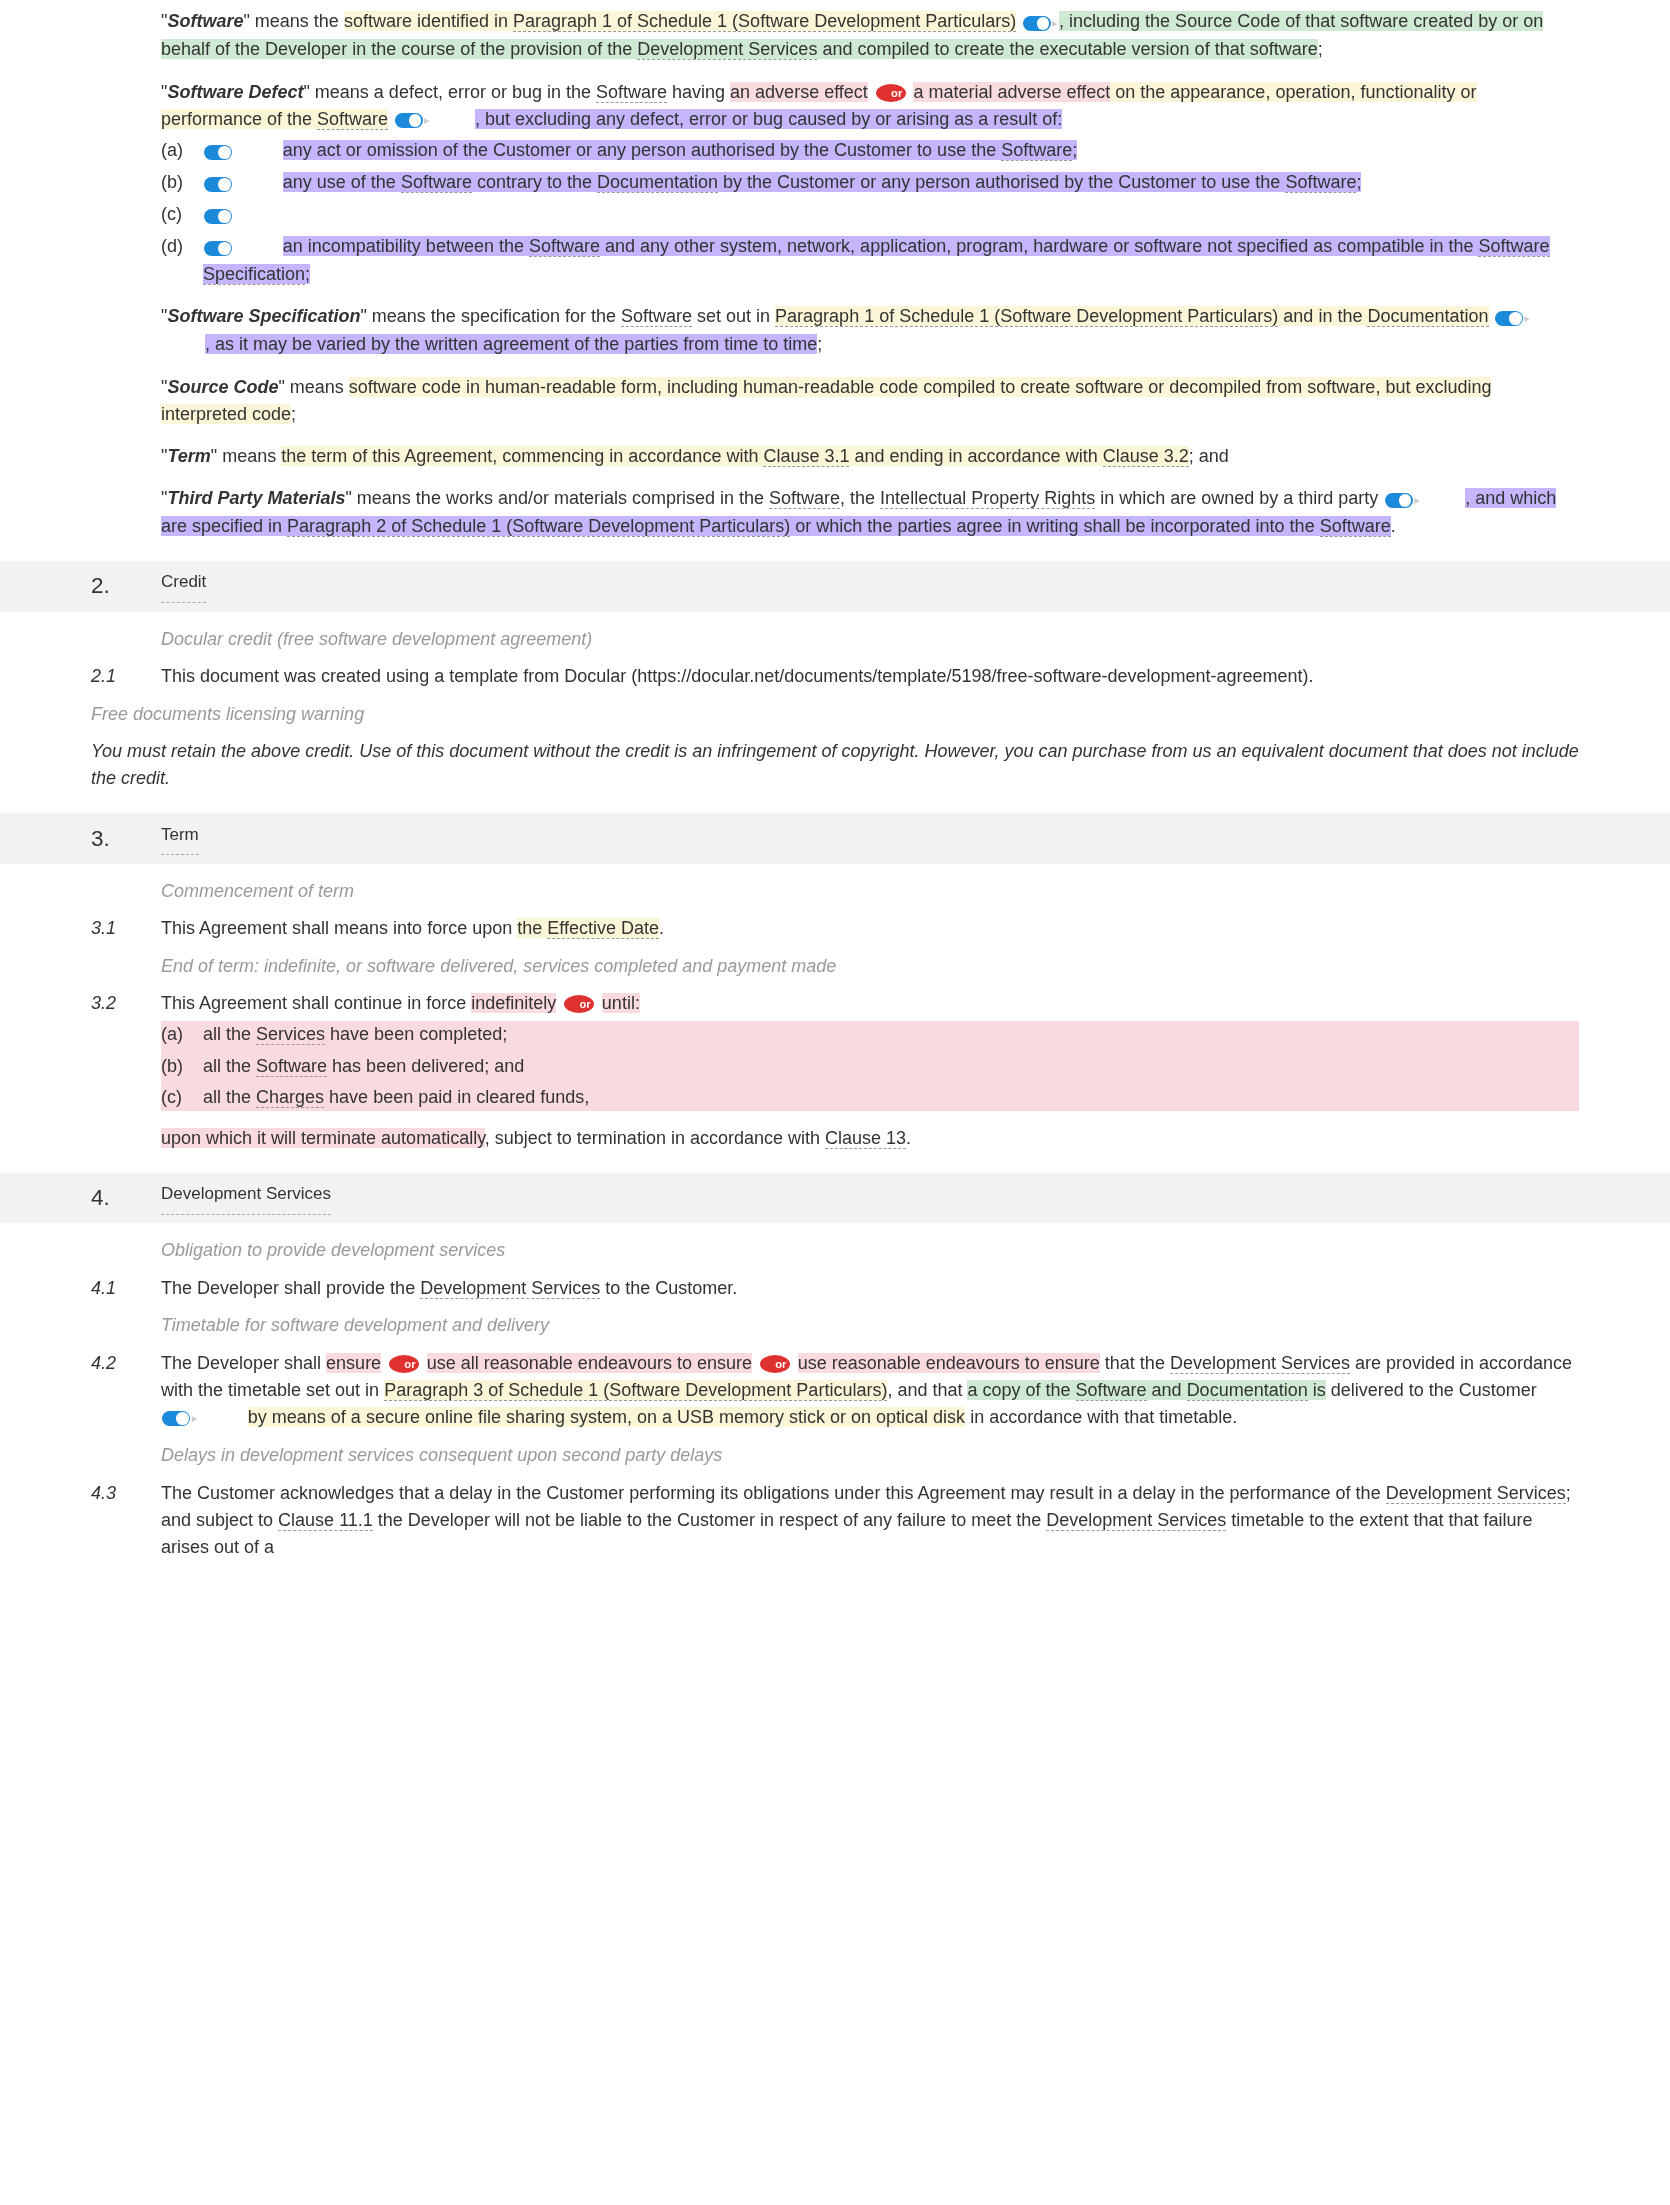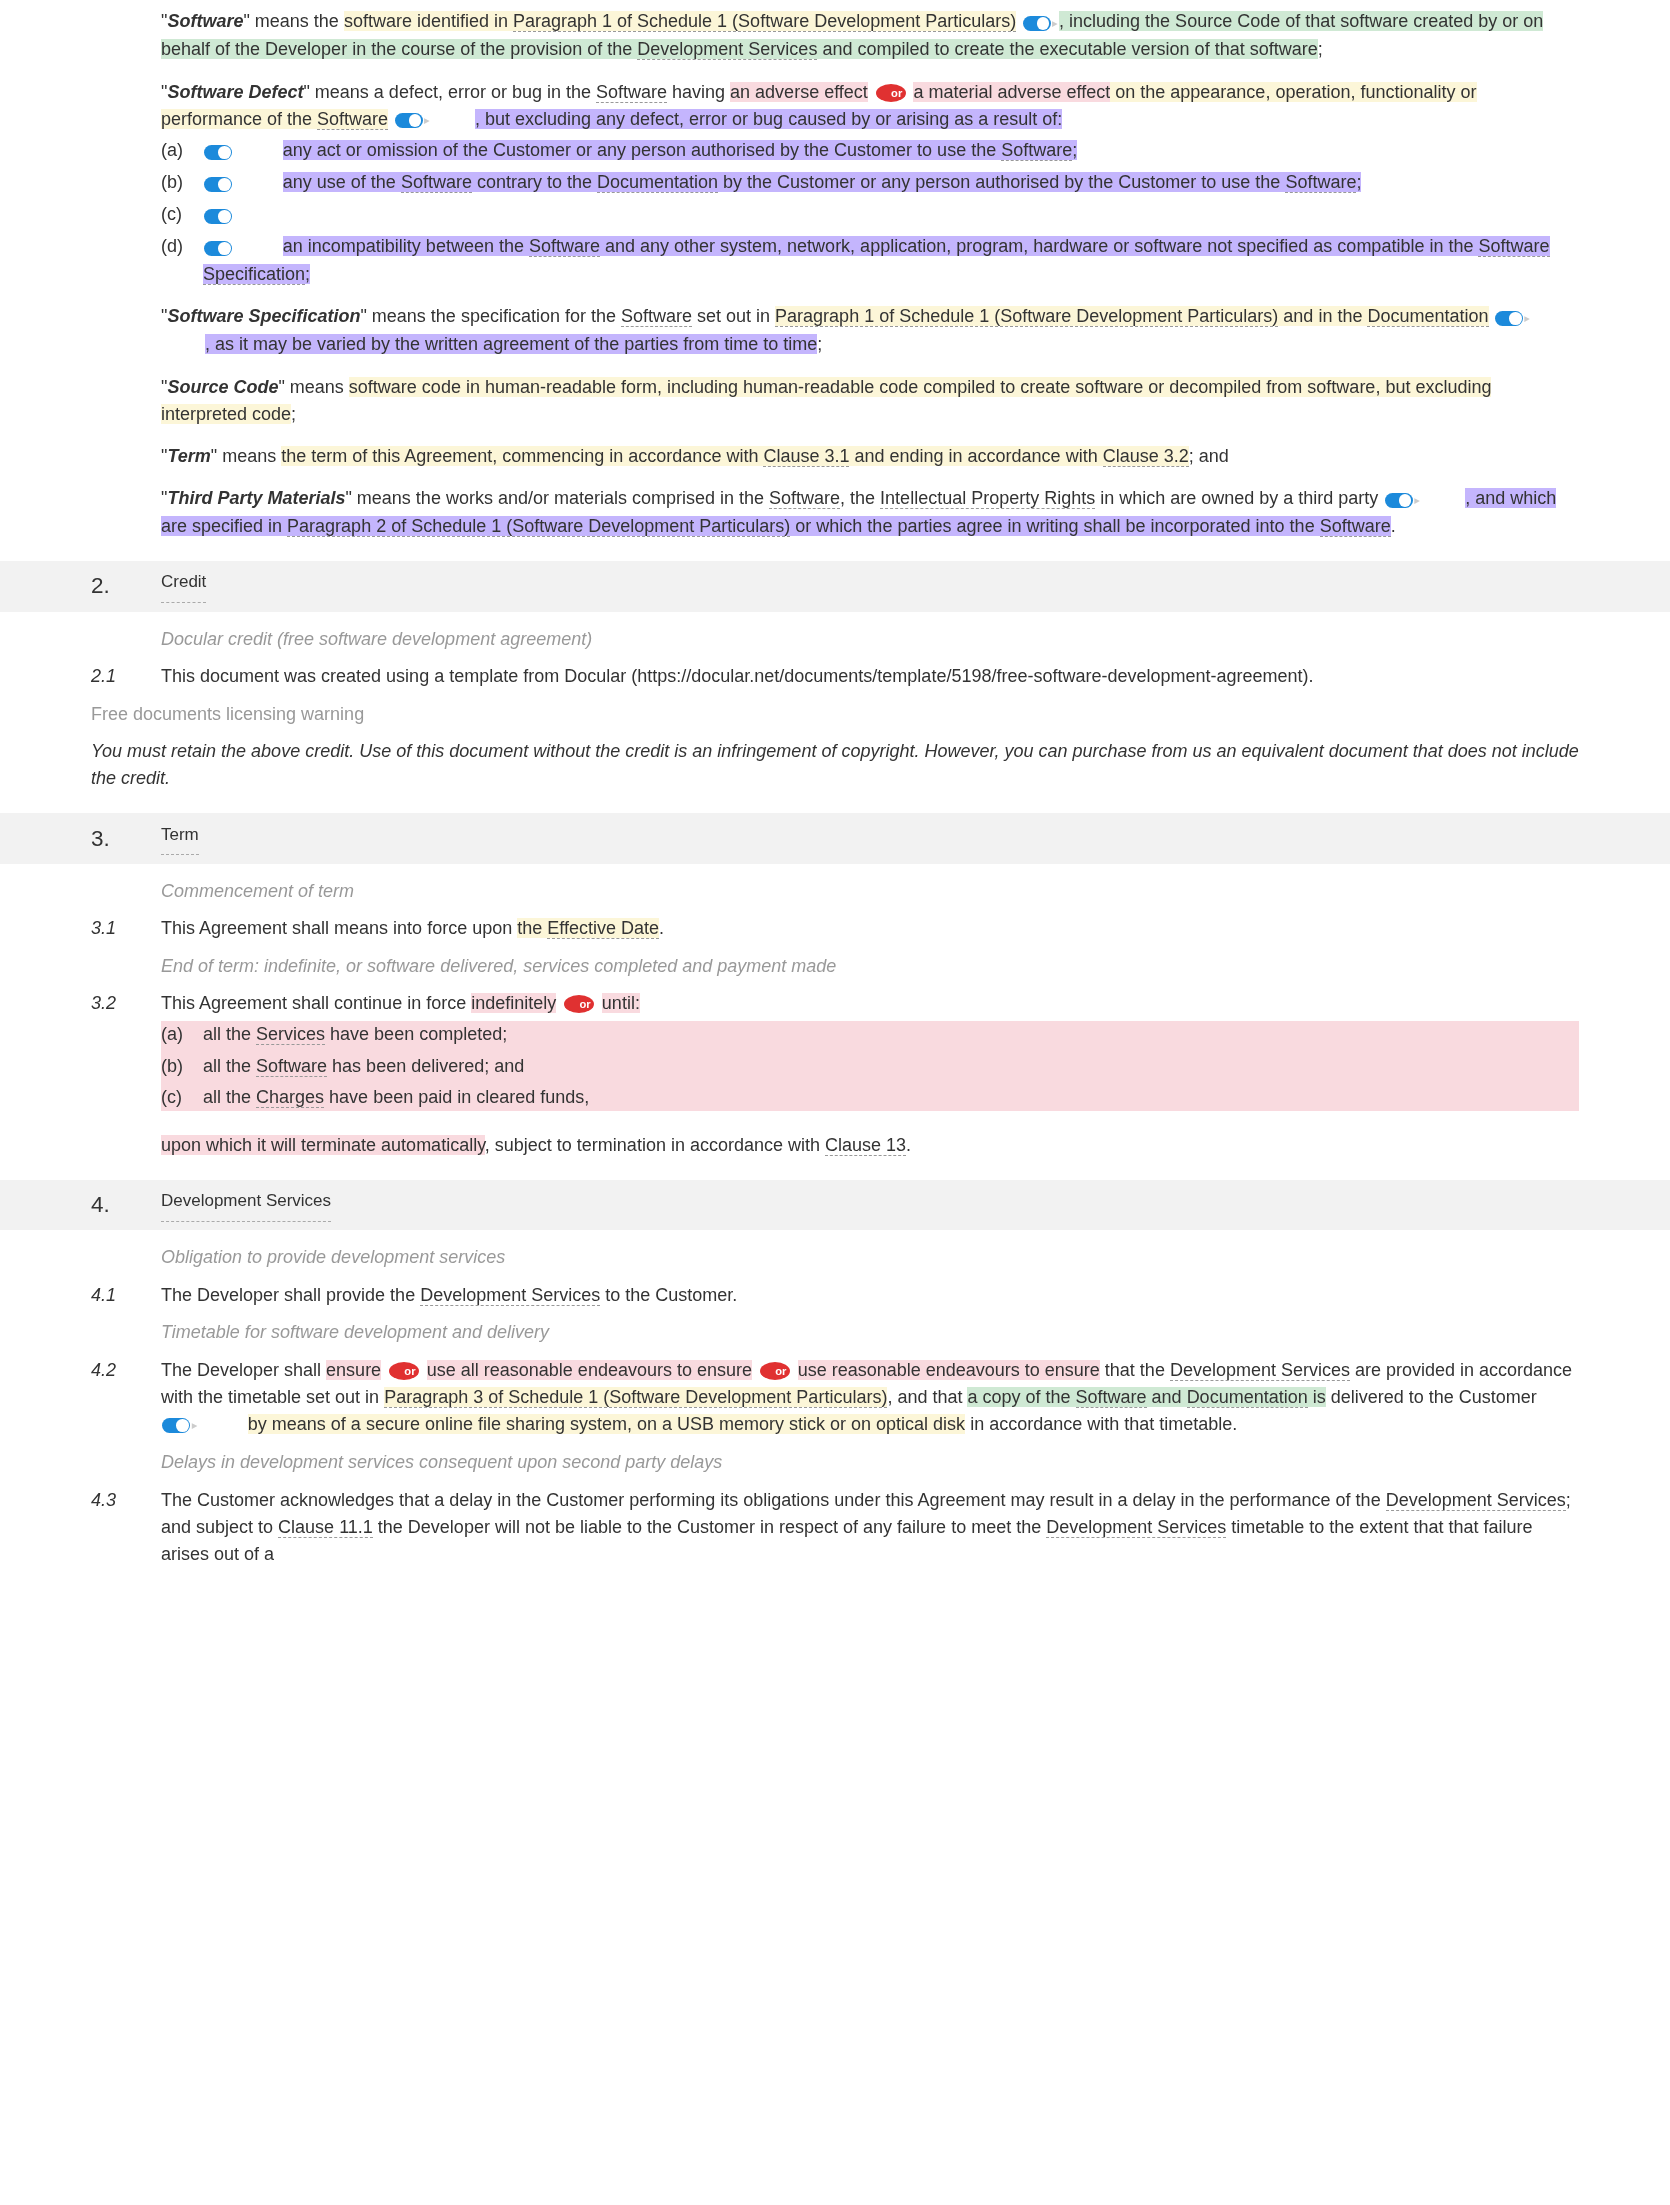--- a/index.html
+++ b/index.html
@@ -27,20 +27,21 @@
     font-size: 17px;
     color: #333;
     border-bottom: 0.7px dashed #aaa;
   }
   .note {
     font-style: italic;
     color: #999;
     margin: 10.5px 0 10.5px 70px;
   }
   .note-full {
+    font-style: italic;
     color: #999;
     margin: 10.5px 0 10.5px 0;
   }
   .warning-text {
     font-style: italic;
     color: #333;
     margin: 10.5px 0;
   }
   .clause-row {
     display: flex;
@@ -221,21 +222,21 @@
         </div>
       <div class="sub-item">
           <div class="sub-label">(b)</div>
           <div class="sub-body"><span>all the </span><span class="dotted">Software</span><span> has been delivered; and</span></div>
         </div>
       <div class="sub-item">
           <div class="sub-label">(c)</div>
           <div class="sub-body"><span>all the </span><span class="dotted">Charges</span><span> have been paid in cleared funds,</span></div>
         </div>
     </div>
-    <p style="margin-top:21px;">
+    <p style="margin-top:14px;">
       <span class="hl-pink">upon which it will terminate automatically</span><span>, subject to termination in accordance with </span><span class="dotted">Clause 13</span><span>.</span>
     </p>
   </div>
 </div>
 
 <div class="section-header">
   <div class="num">4.</div>
   <div class="title">Development Services</div>
 </div>
 <div class="note">Obligation to provide development services</div>

